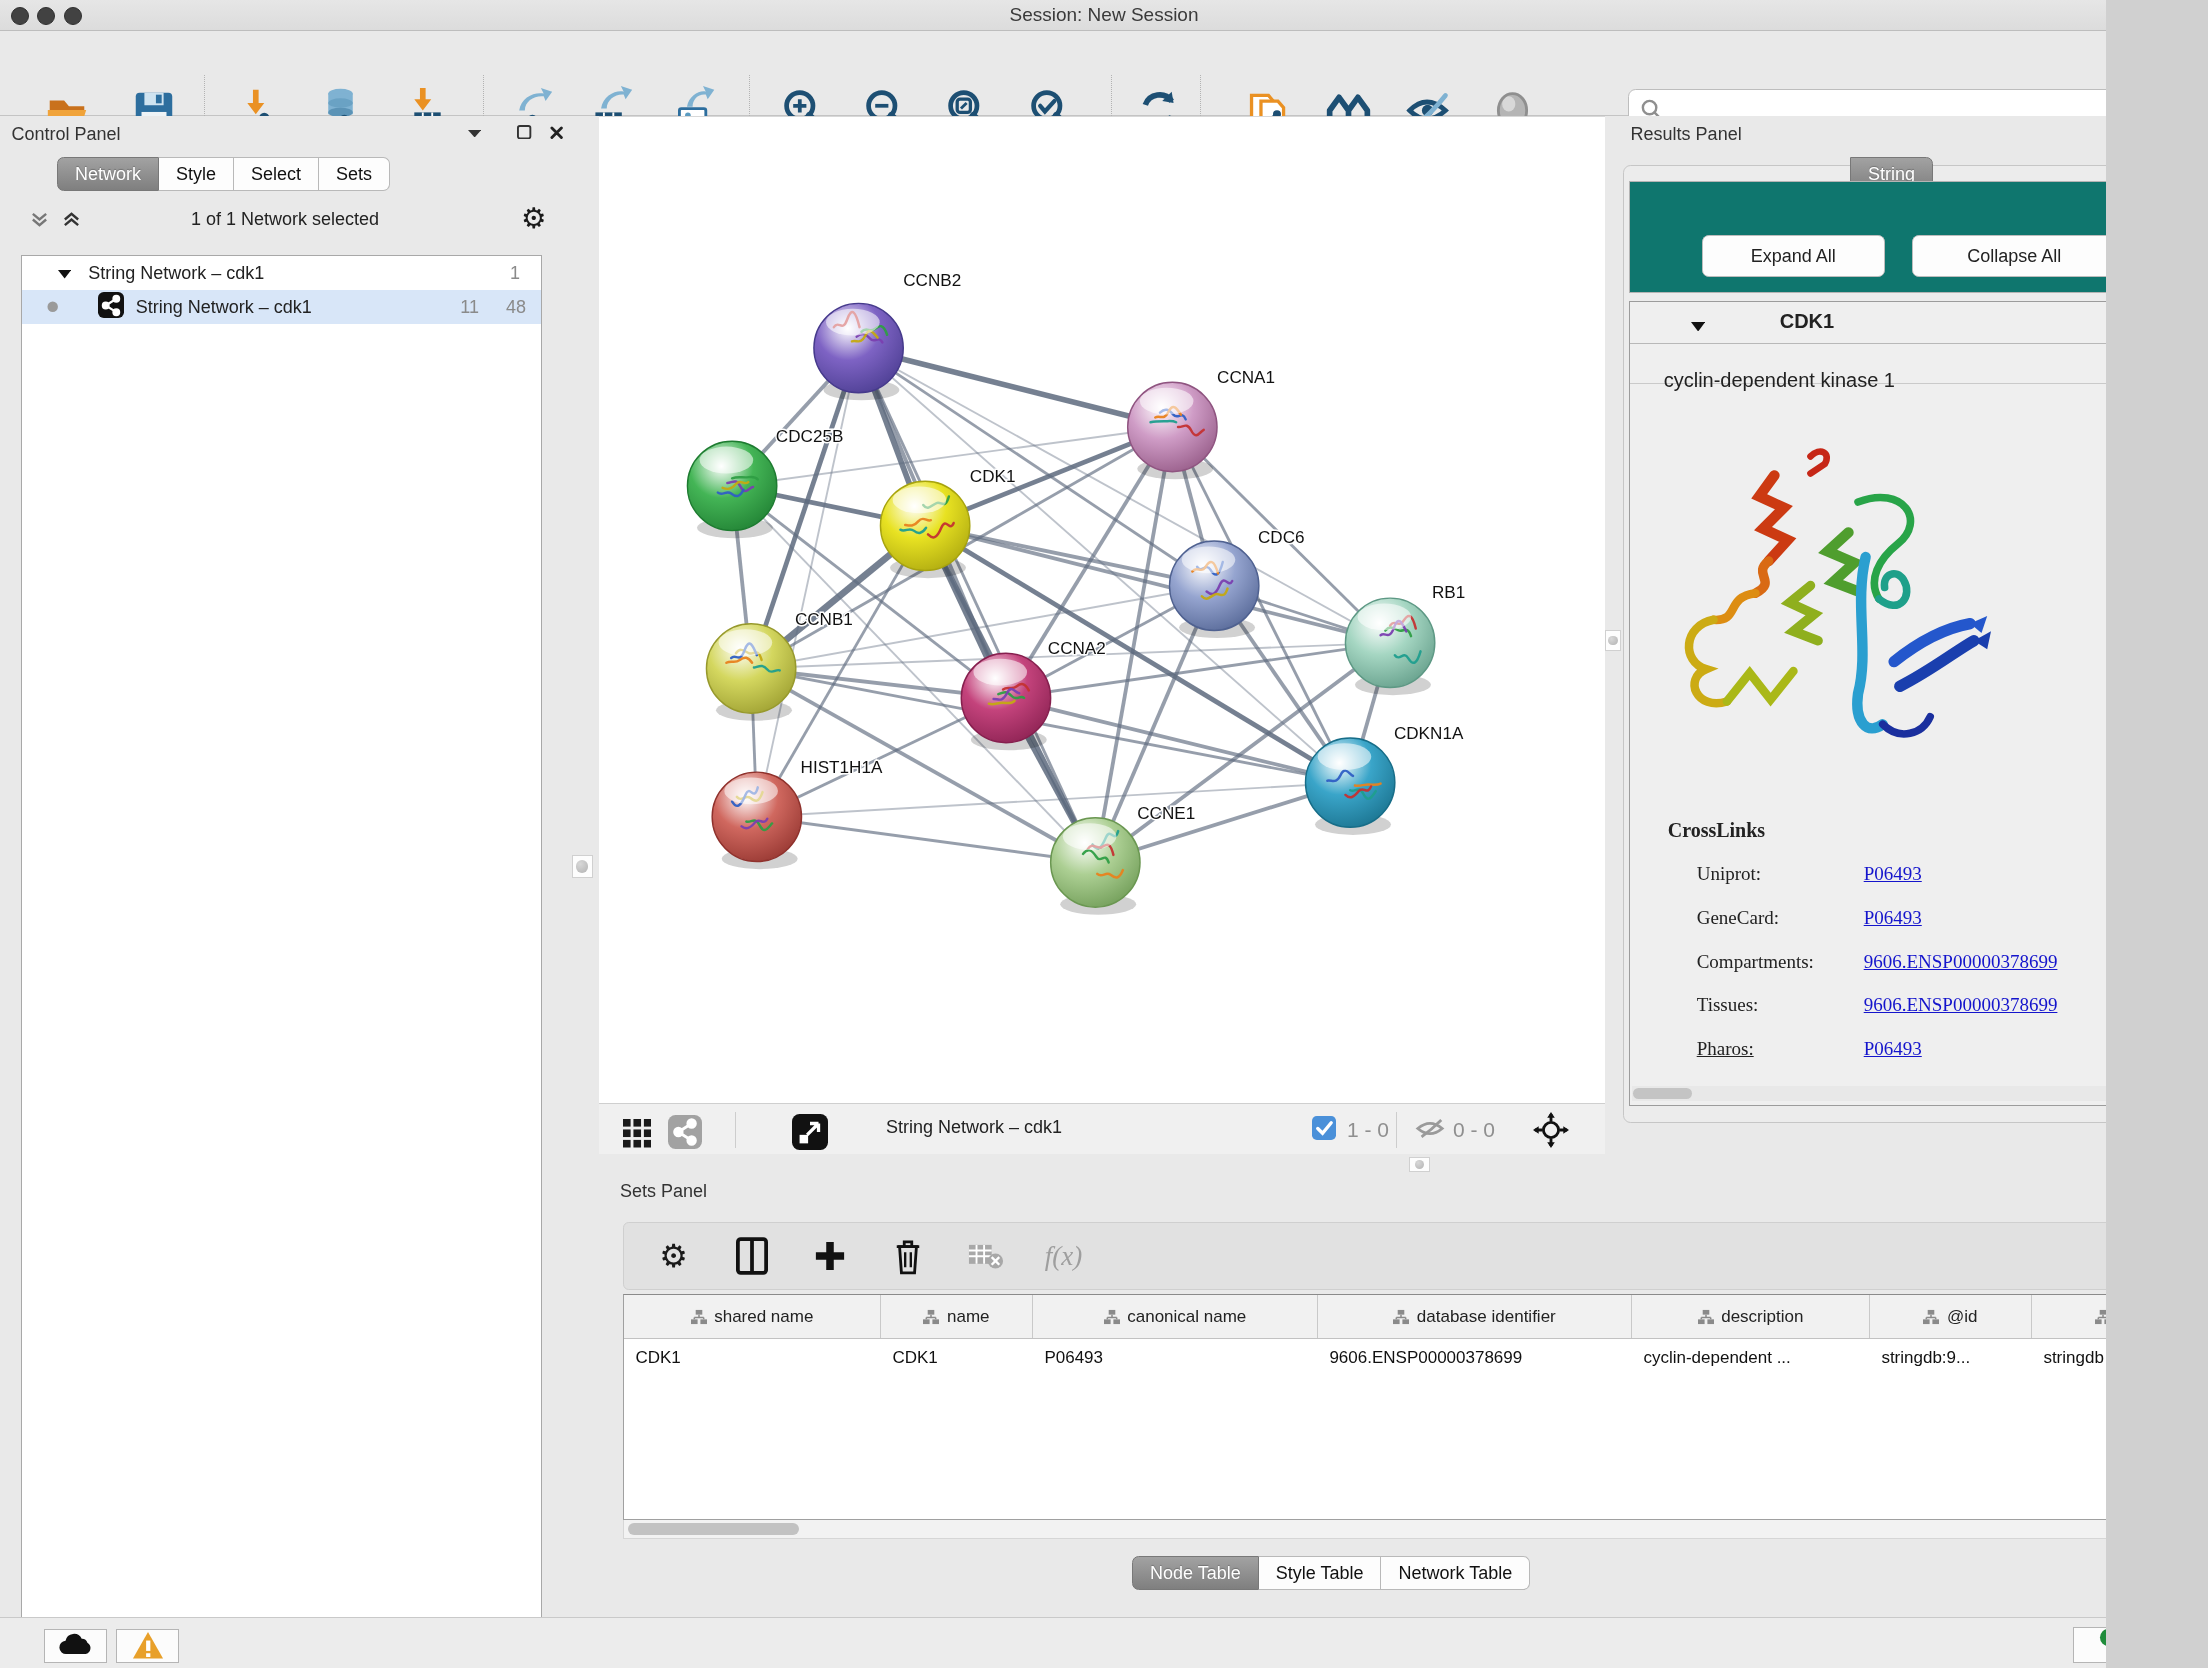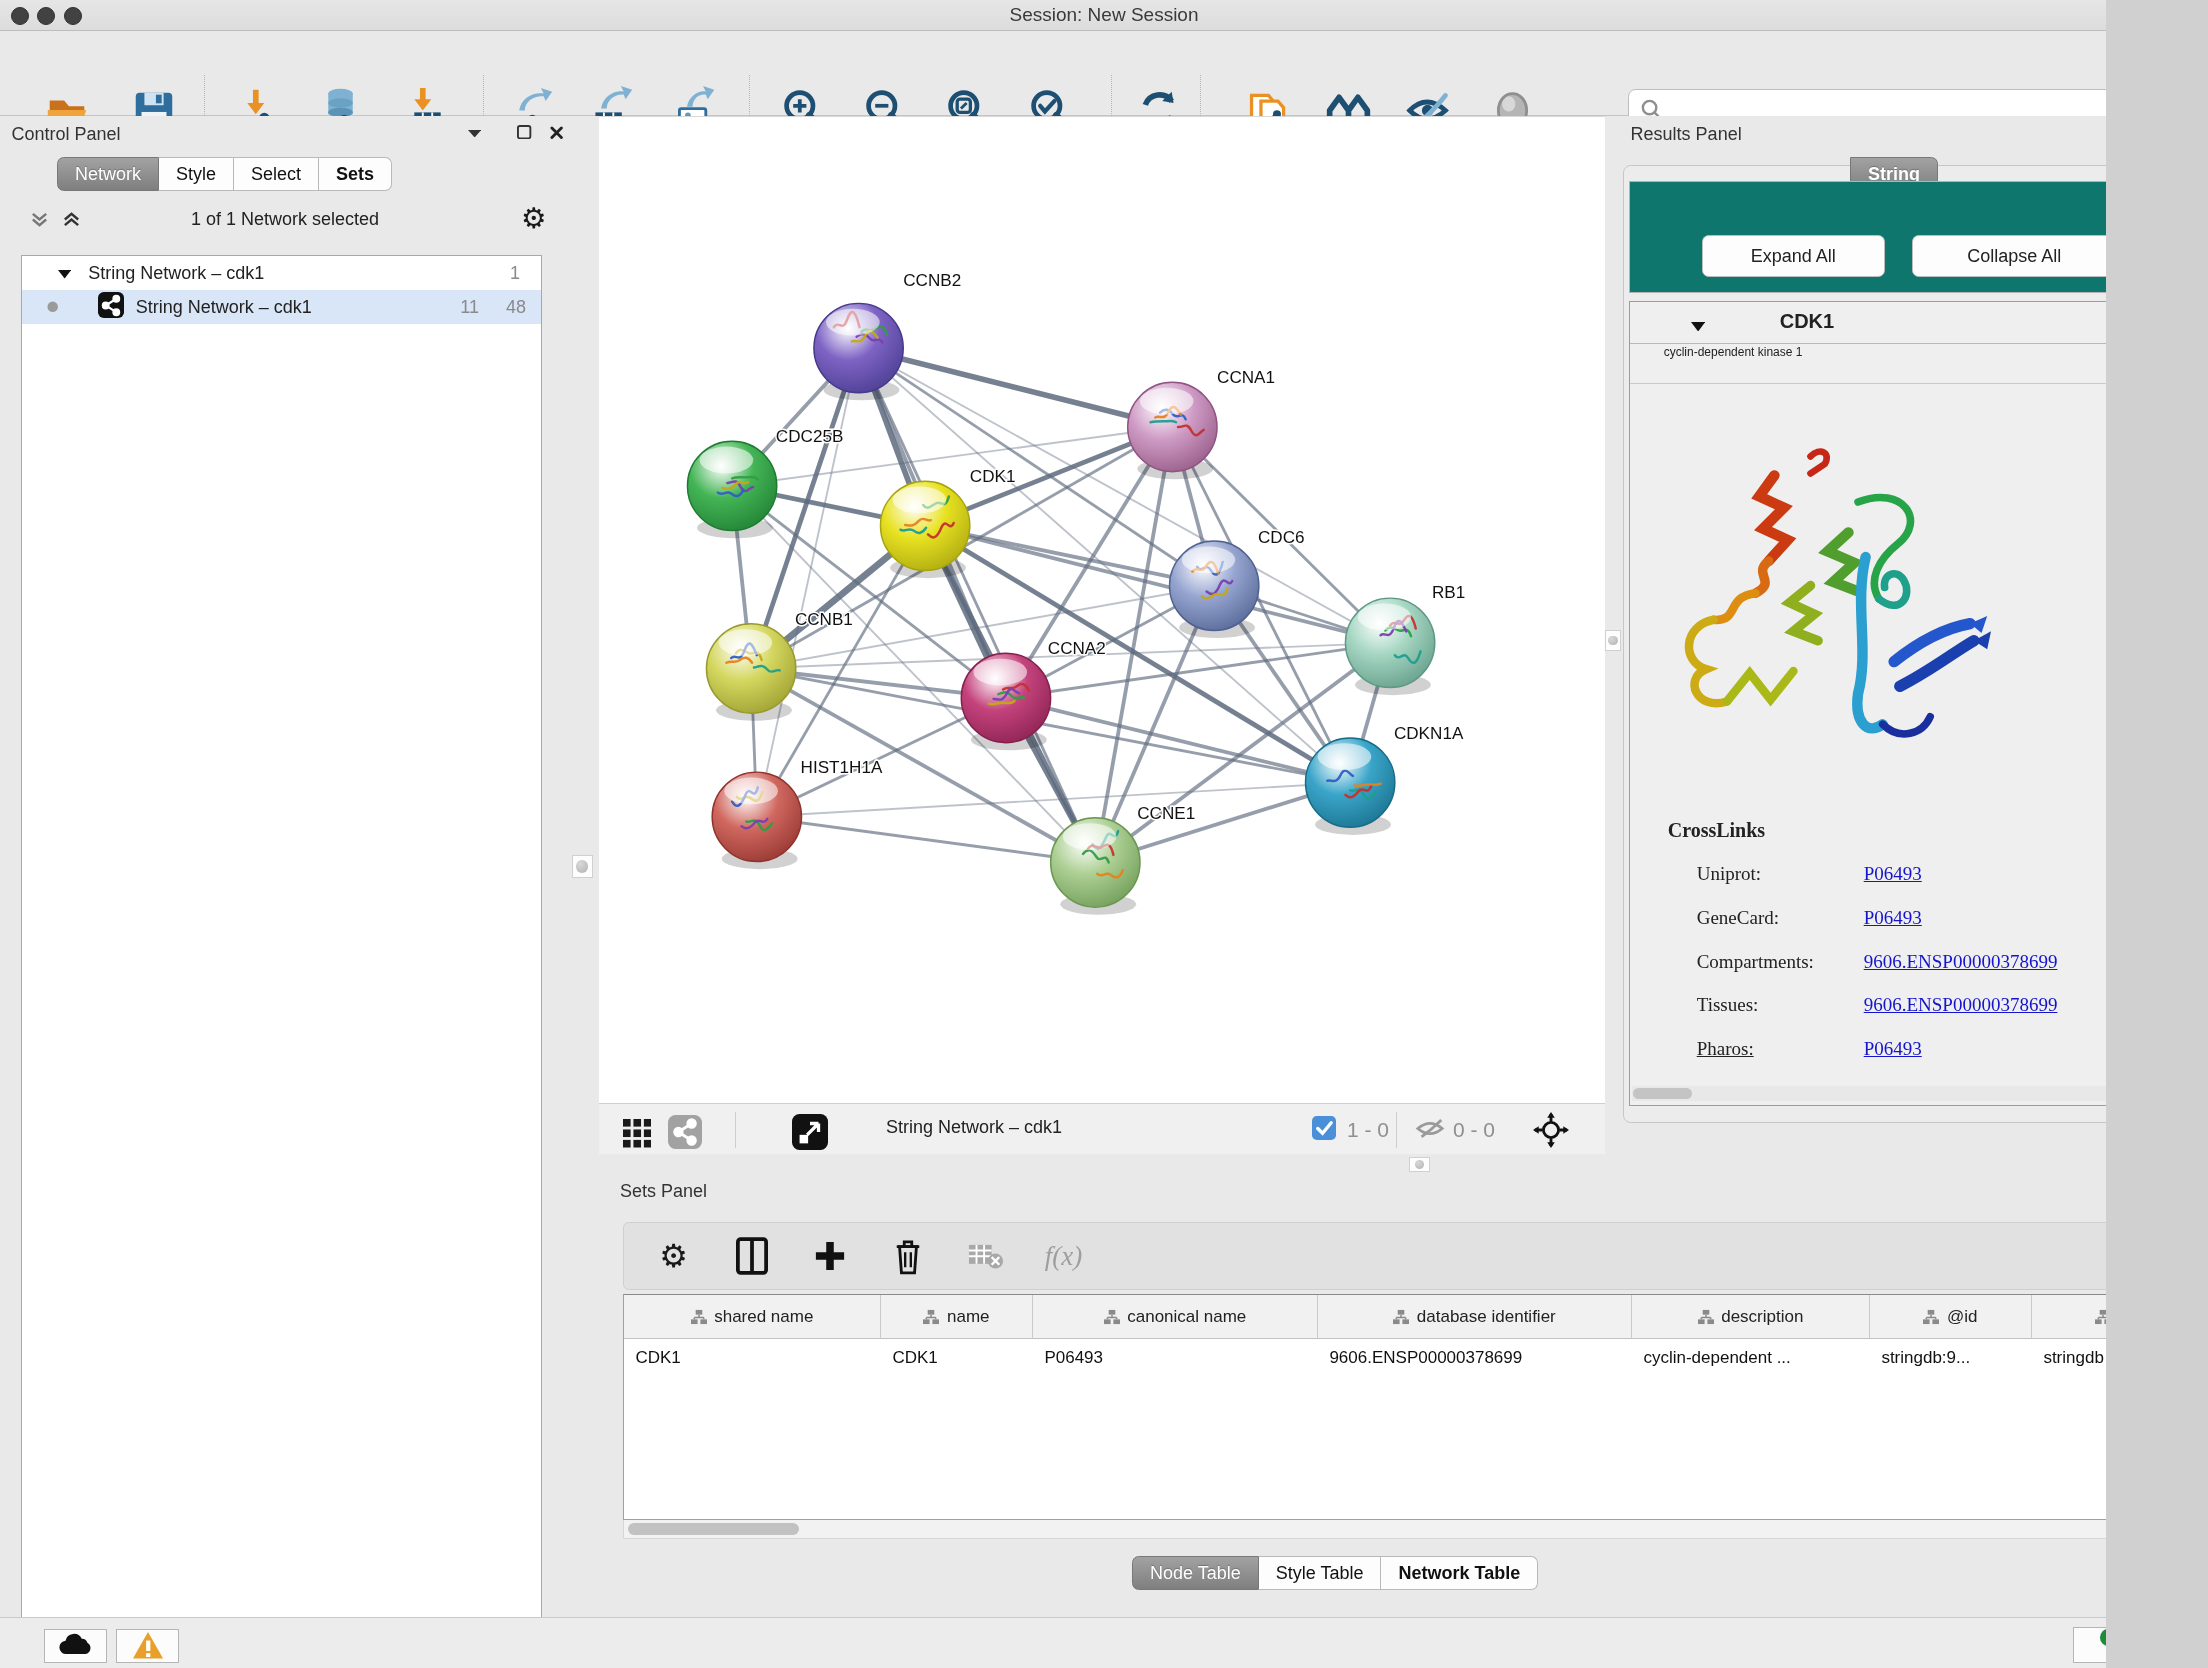--- a/index.html
+++ b/index.html
@@ -24,21 +24,21 @@
                    font-family:"Liberation Sans",sans-serif;}
 
   
   .phead-title{font-size:18px;color:#333;}
   .pbtn{display:inline-flex;align-items:center;justify-content:center;width:25px;height:25px;cursor:pointer;}
   .seg{display:flex;}
   .seg .tab{height:34px;background:#fdfdfd;border:1px solid #b9b9b9;border-left:none;
             font-size:18px;color:#111;display:flex;align-items:center;justify-content:center;
             padding:0 17px;cursor:pointer;}
   .seg .tab:first-child{border-left:1px solid #b9b9b9;border-radius:6.7px 0 0 6.7px;}
-  .seg .tab:last-child{border-radius:0 6.7px 6.7px 0;font-weight:bold;}
+  .seg .tab:last-child{border-radius:0 6.7px 6.7px 0;}
   .seg .tab.sel{background:linear-gradient(#a2a2a2,#7f7f7f);color:#fff;border-color:#787878;
                 text-shadow:0 -1px 1px rgba(0,0,0,.25);}
 
   
   .cpanel{left:0;top:116px;width:563px;height:1501px;background:#e9e9e9;}
   .tree-box{left:21px;top:139px;width:521px;height:1430px;background:#fff;border:1px solid #a8a8a8;}
   .tree-row{position:relative;height:34px;display:flex;align-items:center;font-size:18px;}
   .tree-row.sel{background:#d8e6f8;}
   .count{color:#8a8a8a;}
 
@@ -659,21 +659,21 @@
     </div>
 
     <div class="abs entrybox">
       <div class="abs entryhead">
         <span class="abs" style="left:61px;top:15px"><svg width="14.3" height="10.5" viewBox="0 0 15 11">
               <path d="M0 1 L15 1 L7.5 11z" fill="#111"></path>
             </svg></span>
         <span class="abs" style="left:150px;top:7.6px;font-size:20px;font-weight:bold">CDK1</span>
       </div>
       <div class="abs" style="left:0;top:42px;width:557px;height:40px;border-bottom:1px solid #cacaca">
-        <span class="abs" style="left:34px;top:1px;font-size:12px">cyclin-dependent kinase 1</span>
+        <span class="abs" style="left:34px;top:25px;font-size:20px">cyclin-dependent kinase 1</span>
       </div>
 
       <svg class="abs" style="left:38px;top:143px" width="342" height="342" viewBox="0 0 360 360">
         <g fill="none" stroke-linecap="round">
           <path d="M150 12 C160 2 172 8 165 20 L150 30" stroke="#c62717" stroke-width="7"></path>
           <path d="M112 32 L96 54 L122 66 L100 88 L126 100 L106 122" stroke="#cc3a12" stroke-width="11"></path>
           <path d="M106 122 C88 136 116 144 92 156" stroke="#d96a14" stroke-width="10"></path>
           <path d="M92 156 C60 160 76 186 48 184" stroke="#dd8d12" stroke-width="9"></path>
           <path d="M48 184 C16 190 14 228 40 236 C16 246 30 280 62 270" stroke="#ccab14" stroke-width="9"></path>
           <path d="M62 270 L86 240 L108 268 L132 238" stroke="#aab818 " stroke-width="9"></path>

